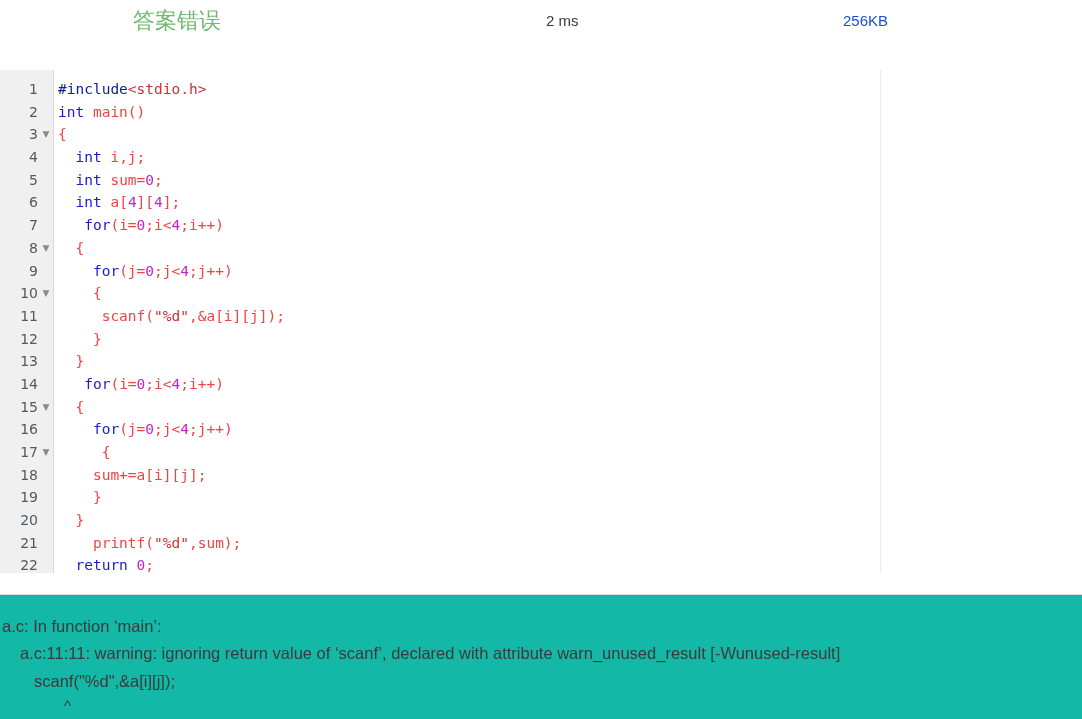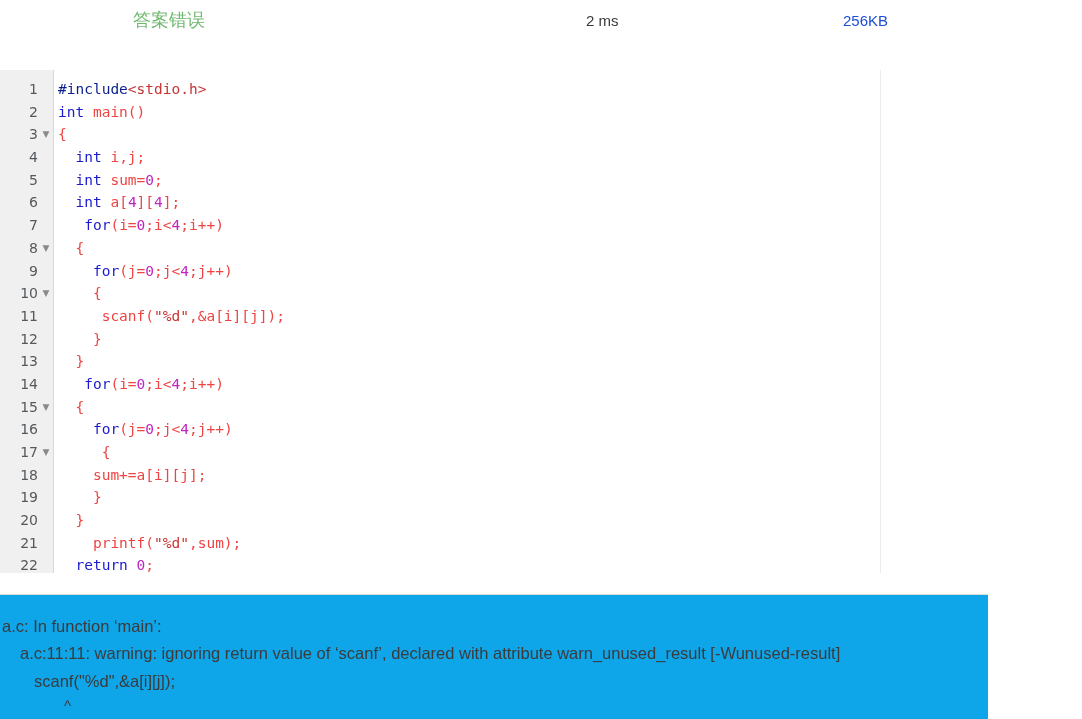--- a/index.html
+++ b/index.html
@@ -23,35 +23,34 @@
     position: absolute;
     top: 0; left: 0;
     width: 1082px;
     height: 44px;
     background: #ffffff;
   }
   .result-verdict {
     position: absolute;
     left: 133px;
     top: 9px;
-    font-size: 18px;
+    font-size: 22px;
     line-height: 24px;
     color: #70b870;
-    font-family: Liberation Mono, monospace;
+    font-family: Liberation Serif, serif;
     white-space: nowrap;
   }
   .result-time {
     position: absolute;
     left: 546px;
     top: 10px;
     font-size: 15px;
     line-height: 22px;
     color: #3a3a3a;
     white-space: nowrap;
-    margin-left: 40px;
   }
   .result-memory {
     position: absolute;
     left: 843px;
     top: 10px;
     font-size: 15px;
     line-height: 22px;
     color: #1d4ed8;
     white-space: nowrap;
   }
@@ -121,23 +120,23 @@
   .tok-inc   { color: #c63535; }
   .tok-kw    { color: #1a1ad0; text-align: right; }
   .tok-num   { color: #c026c0; }
   .tok-str   { color: #cc3232; }
   .tok-plain { color: #ef4444; }
 
   
   .output-panel {
     position: absolute;
     top: 594px; left: 0;
-    width: 988px;
+    width: 1082px;
     height: 125px;
-    background: #0ea5e9;
+    background: #14b8a6;
     border-top: 1px solid #dcdcdc;
     overflow: hidden;
   }
   .out-line {
     position: absolute;
     left: 0;
     width: 1082px;
     height: 27px;
     line-height: 27px;
     font-size: 16.5px;

